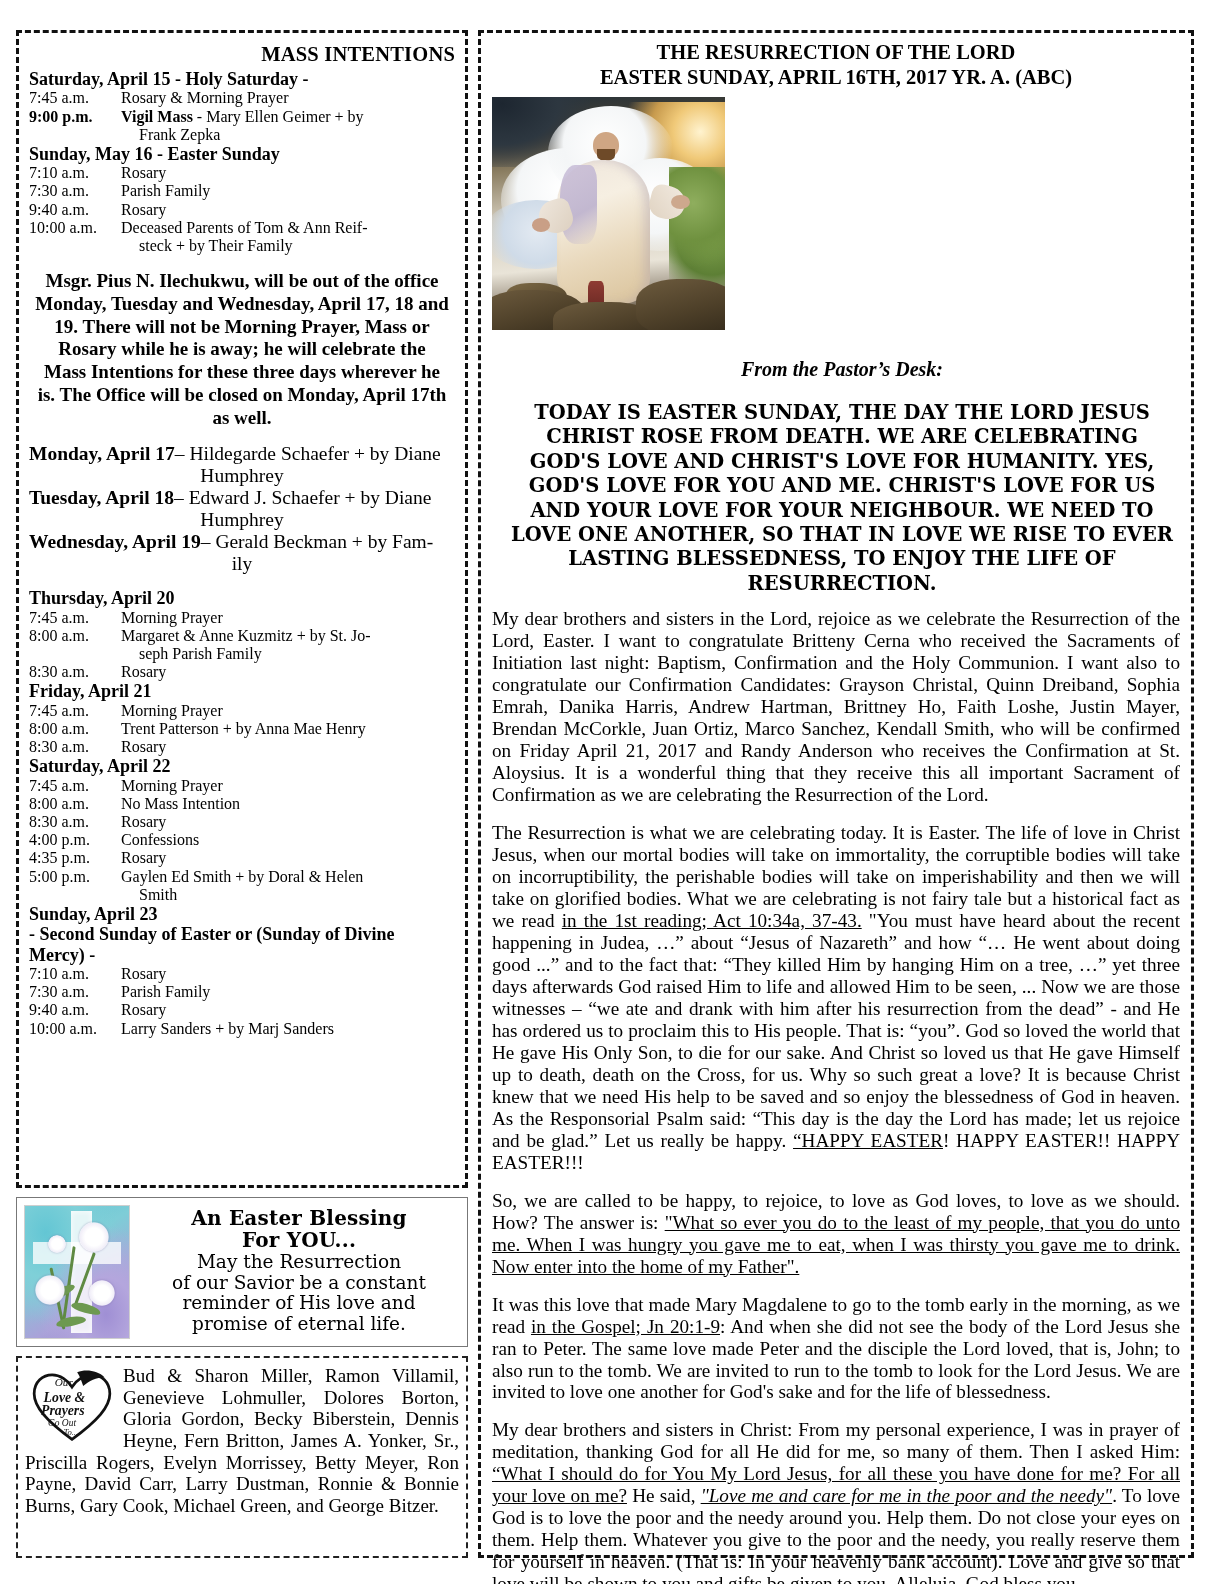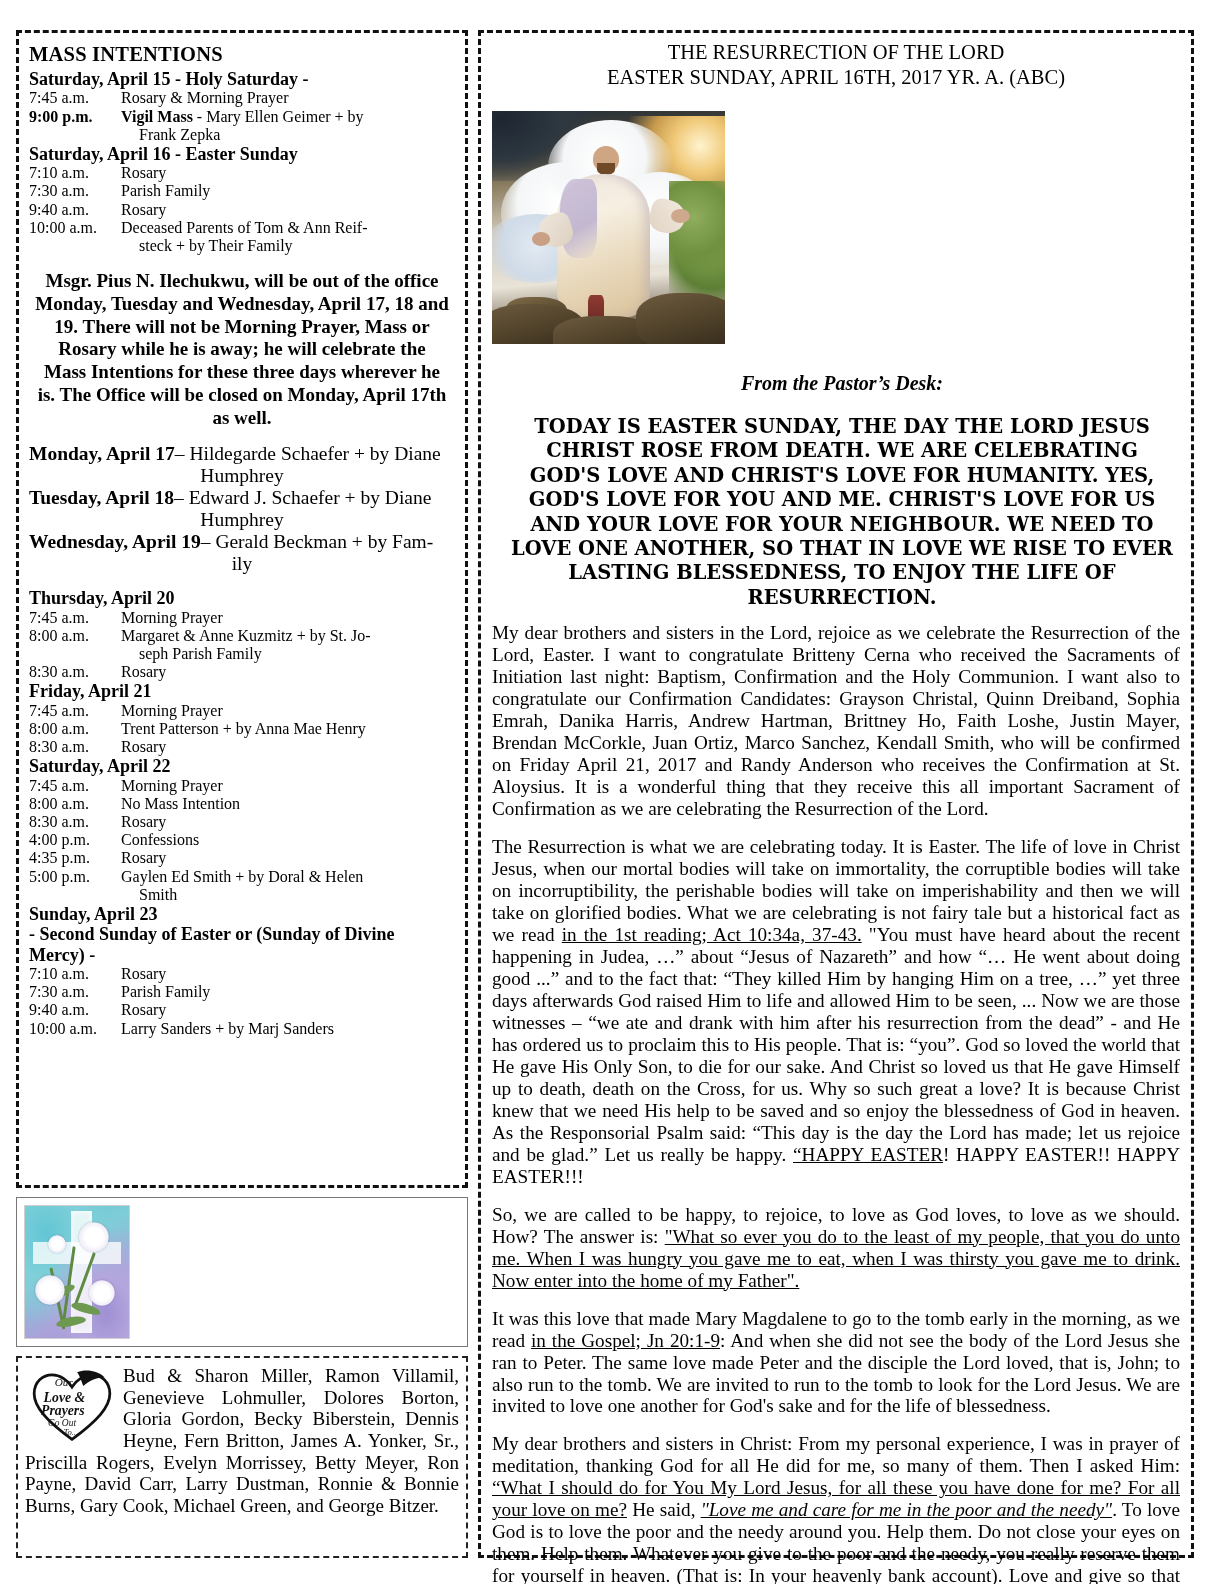--- a/index.html
+++ b/index.html
@@ -38,21 +38,21 @@
     border-right: 3px dashed #111;
   }
   .mass-box {
     box-sizing: border-box;
     padding: 6px 10px 10px 10px;
     position: relative;
     height: 1158px;
     overflow: hidden;
   }
   .mass-title {
-    text-align: left;
+    text-align: right;
     font-weight: bold;
     font-size: 20.5px;
     letter-spacing: .2px;
     margin: 4px 0 3px 0;
   }
   .sched-line {
     font-size: 16px;
     line-height: 1.135;
     text-indent: 0;
   }
@@ -207,24 +207,24 @@
     border-top: 3px dashed #111;
     border-bottom: 3px dashed #111;
     border-left: 3px dashed #111;
     border-right: 3px dashed #111;
     padding: 7px 11px 8px 11px;
     display: flex;
     flex-direction: column;
   }
   .r-title {
     text-align: center;
-    font-weight: normal;
+    font-weight: bold;
     font-size: 20.5px;
     line-height: 1.22;
-    margin-bottom: 16px;
+    margin-bottom: 2px;
   }
   .hero {
     display: flex;
     align-items: flex-start;
     margin-top: 5px;
     flex-direction: column;
   }
   .jesus-img {
     width: 233px;
     height: 285px;
@@ -383,21 +383,21 @@
   <div class="left-col">
 
     <div class="mass-box box-dashdot">
       <div class="mass-title">MASS INTENTIONS</div>
 
       <div>
         <div class="dayhead">Saturday, April 15 - Holy Saturday -</div>
         <div class="sched-line"><span class="t">7:45 a.m.</span><span>Rosary &amp; Morning Prayer</span></div>
         <div class="sched-line"><span class="t b">9:00 p.m.</span><span class="b">Vigil Mass</span><span> - Mary Ellen Geimer + by</span></div>
         <div class="sched-line cont">Frank Zepka</div>
-        <div class="dayhead">Saturday, April 16 - Easter Sunday</div>
+        <div class="dayhead">Sunday, May 16 - Easter Sunday</div>
         <div class="sched-line"><span class="t">7:10 a.m.</span><span>Rosary</span></div>
         <div class="sched-line"><span class="t">7:30 a.m.</span><span>Parish Family</span></div>
         <div class="sched-line"><span class="t">9:40 a.m.</span><span>Rosary</span></div>
         <div class="sched-line"><span class="t">10:00 a.m.</span><span>Deceased Parents of Tom &amp; Ann Reif-</span></div>
         <div class="sched-line cont">steck + by Their Family</div>
       </div>
 
       <div class="spacer-sm"></div>
 
       <div class="notice">Msgr. Pius N. Ilechukwu, will be out of the office Monday, Tuesday and Wednesday, April 17, 18 and 19. There will not be Morning Prayer, Mass or Rosary while he is away; he will celebrate the Mass Intentions for these three days wherever he is. The Office will be closed on Monday, April 17th as well.</div>
@@ -453,20 +453,28 @@
         <div class="stem s1"></div>
         <div class="stem s2"></div>
         <div class="stem s3"></div>
         <div class="leaf lf1"></div>
         <div class="leaf lf2"></div>
         <div class="leaf lf3"></div>
         <div class="lily l1"></div>
         <div class="lily l2"></div>
         <div class="lily l3"></div>
         <div class="lily l4"></div>
+      </div>
+      <div class="blessing-text">
+        <div class="hl">An Easter Blessing</div>
+        <div class="hl">For YOU...</div>
+        <div>May the Resurrection</div>
+        <div>of our Savior be a constant</div>
+        <div>reminder of His love and</div>
+        <div>promise of eternal life.</div>
       </div>
     </div>
 
     <div class="prayers-box">
       <div class="prayers-logo">
         <svg viewBox="0 0 100 88" width="86" height="76" aria-hidden="true">
           <path d="M50 84 C20 62 6 46 6 31 C6 17 16 9 27 9 C36 9 45 15 50 23 C55 15 64 9 73 9 C84 9 94 17 94 31 C94 46 80 62 50 84 Z" fill="none" stroke="#111" stroke-width="3.2"></path>
           <path d="M56 6 C66 2 80 4 88 12 C78 12 70 16 63 22 C61 16 59 10 56 6 Z" fill="#111"></path>
           <text x="30" y="22" font-family="Liberation Serif, serif" font-size="13" font-style="italic" fill="#111">Our</text>
           <text x="17" y="40" font-family="Liberation Serif, serif" font-size="16" font-style="italic" font-weight="bold" fill="#111">Love &amp;</text>

